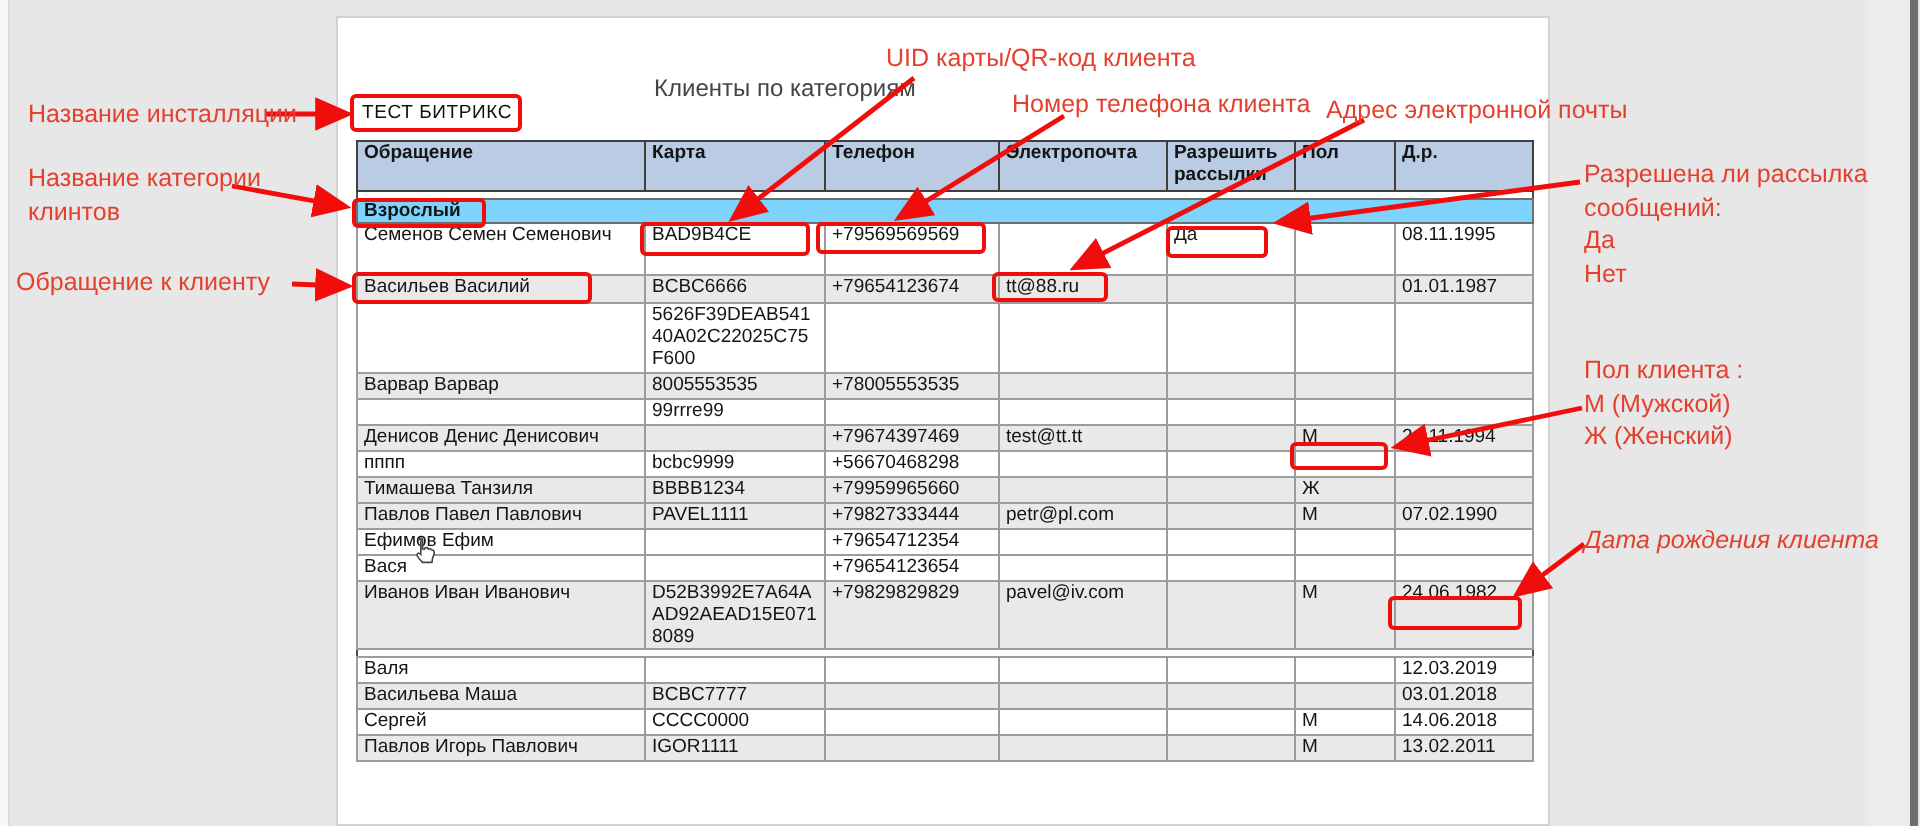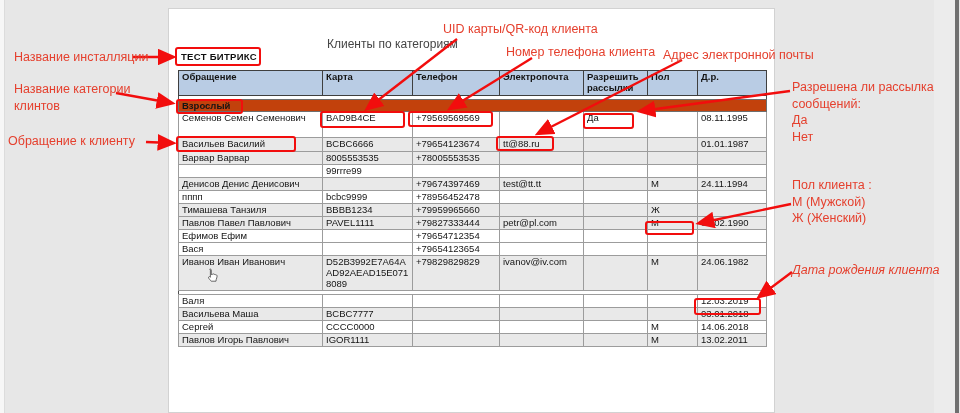--- a/index.html
+++ b/index.html
@@ -17,42 +17,42 @@
     font-family:"Liberation Sans", sans-serif;
   }
   
   .edge-left{position:absolute;left:0;top:0;width:5px;height:413px;background:#f7f7f7;border-right:1px solid #dcdcdc;}
   .right-light{position:absolute;left:934px;top:0;width:22px;height:413px;background:#ececec;}
   .right-dark{position:absolute;left:955px;top:0;width:4px;height:413px;background:#6f6f6f;}
   
   .page{position:absolute;left:168px;top:8px;width:607px;height:405px;background:#ffffff;border:1px solid #d2d2d2;}
   
   .report-title{position:absolute;left:327px;top:37px;font-size:12px;color:#454545;}
-  .install-name{position:absolute;left:181px;top:51px;font-size:9.5px;font-weight:bold;color:#101010;letter-spacing:.3px;}
+  .install-name{position:absolute;left:181px;top:51px;font-size:9.5px;font-weight:normal;color:#101010;letter-spacing:.3px;}
   
   table.report{
     position:absolute;left:178px;top:70px;width:588px;
     border-collapse:collapse;table-layout:fixed;
     font-family:"Liberation Sans",sans-serif;font-size:9.5px;color:#141414;
     border:1px solid var(--tbl-border);
   }
   table.report th{
     background:var(--hdr-blue);
     border:1px solid #3f3f3f;
     font-size:9.5px;font-weight:bold;text-align:left;
     padding:1px 3px;vertical-align:top;height:23px;line-height:1.15;
   }
   table.report td{
     border:1px solid #9c9c9c;
     padding:0 3px;vertical-align:top;height:13px;line-height:1.18;
     overflow:hidden;
   }
   table.report td:nth-child(2){word-break:break-all;}
   tr.gap-row td{border:none;height:4px;padding:0;background:#fff;}
-  tr.band-row td{border:1px solid #6e6e6e;font-weight:bold;height:12px;background:#c2410c;}
+  tr.band-row td{border:1px solid #6e6e6e;font-weight:bold;height:12px;background:#7dd3fc;}
   tr.shade td{background:var(--shade);}
   
   .rbox{position:absolute;border:2px solid var(--ann-shape);border-radius:3px;background:transparent;}
   .b-install{left:175px;top:47px;width:86px;height:19px;}
   .b-adult{left:176px;top:99px;width:67px;height:15px;}
   .b-card{left:320px;top:111px;width:85px;height:17px;}
   .b-phone{left:408px;top:111px;width:85px;height:16px;}
   .b-consent{left:583px;top:113px;width:51px;height:16px;}
   .b-name{left:176px;top:136px;width:120px;height:16px;}
   .b-email{left:496px;top:136px;width:58px;height:15px;}
@@ -127,20 +127,29 @@
       </tr>
       <tr class="data-row shade" style="height:14px">
         <td>Васильев Василий</td>
         <td>BCBC6666</td>
         <td>+79654123674</td>
         <td>tt@88.ru</td>
         <td></td>
         <td></td>
         <td>01.01.1987</td>
       </tr>
+      <tr class="data-row" style="height:20px">
+        <td></td>
+        <td>5626F39DEAB54140A02C22025C75F600</td>
+        <td></td>
+        <td></td>
+        <td></td>
+        <td></td>
+        <td></td>
+      </tr>
       <tr class="data-row shade">
         <td>Варвар Варвар</td>
         <td>8005553535</td>
         <td>+78005553535</td>
         <td></td>
         <td></td>
         <td></td>
         <td></td>
       </tr>
       <tr class="data-row" style="height:12px">
@@ -157,21 +166,21 @@
         <td></td>
         <td>+79674397469</td>
         <td>test@tt.tt</td>
         <td></td>
         <td>М</td>
         <td>24.11.1994</td>
       </tr>
       <tr class="data-row" style="height:12px">
         <td>пппп</td>
         <td>bcbc9999</td>
-        <td>+78956452478</td>
+        <td>+56670468298</td>
         <td></td>
         <td></td>
         <td></td>
         <td></td>
       </tr>
       <tr class="data-row shade">
         <td>Тимашева Танзиля</td>
         <td>BBBB1234</td>
         <td>+79959965660</td>
         <td></td>
@@ -203,21 +212,21 @@
         <td>+79654123654</td>
         <td></td>
         <td></td>
         <td></td>
         <td></td>
       </tr>
       <tr class="data-row shade" style="height:21px">
         <td>Иванов Иван Иванович</td>
         <td>D52B3992E7A64AAD92AEAD15E0718089</td>
         <td>+79829829829</td>
-        <td>ivanov@iv.com</td>
+        <td>pavel@iv.com</td>
         <td></td>
         <td>М</td>
         <td>24.06.1982</td>
       </tr>
       <tr class="gap-row">
         <td colspan="7"></td>
       </tr>
       <tr class="data-row">
         <td>Валя</td>
         <td></td>

